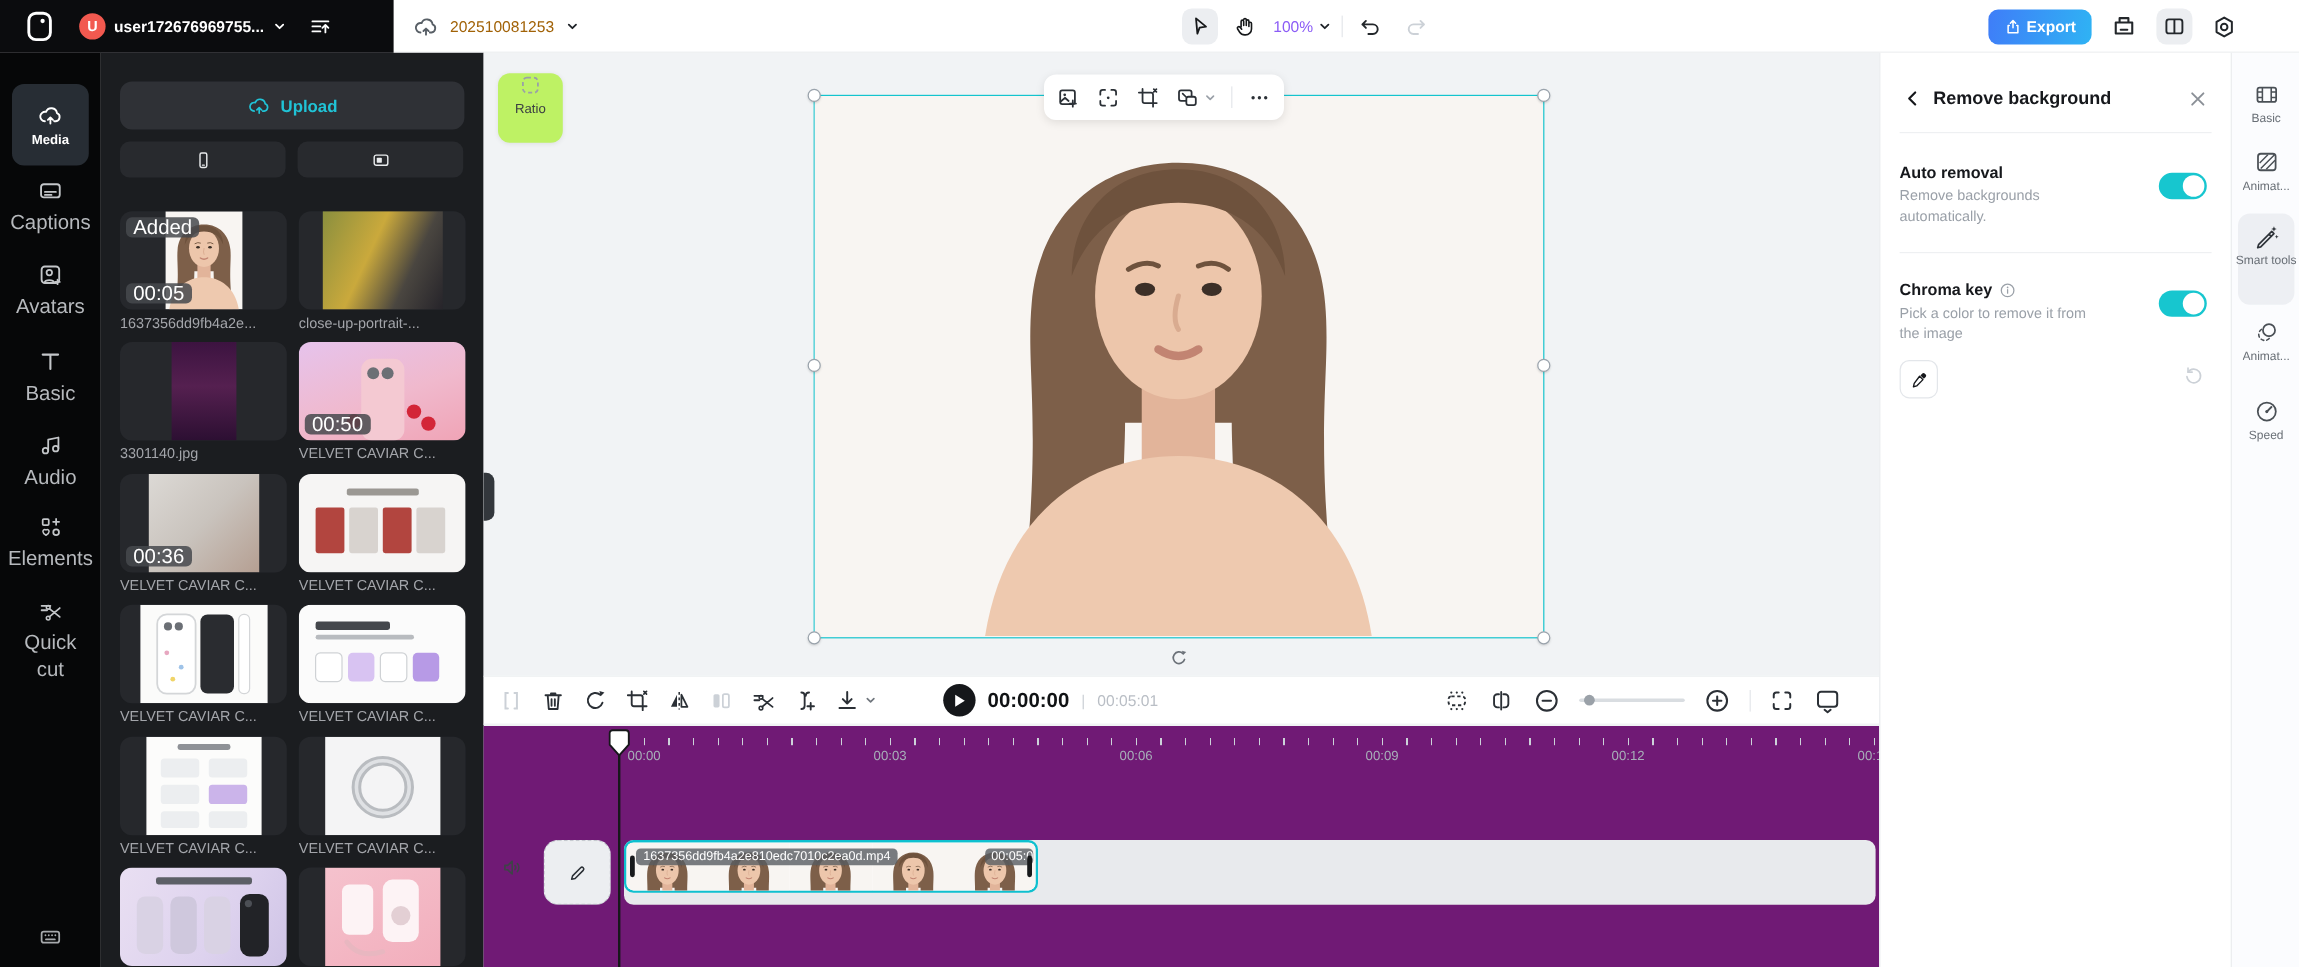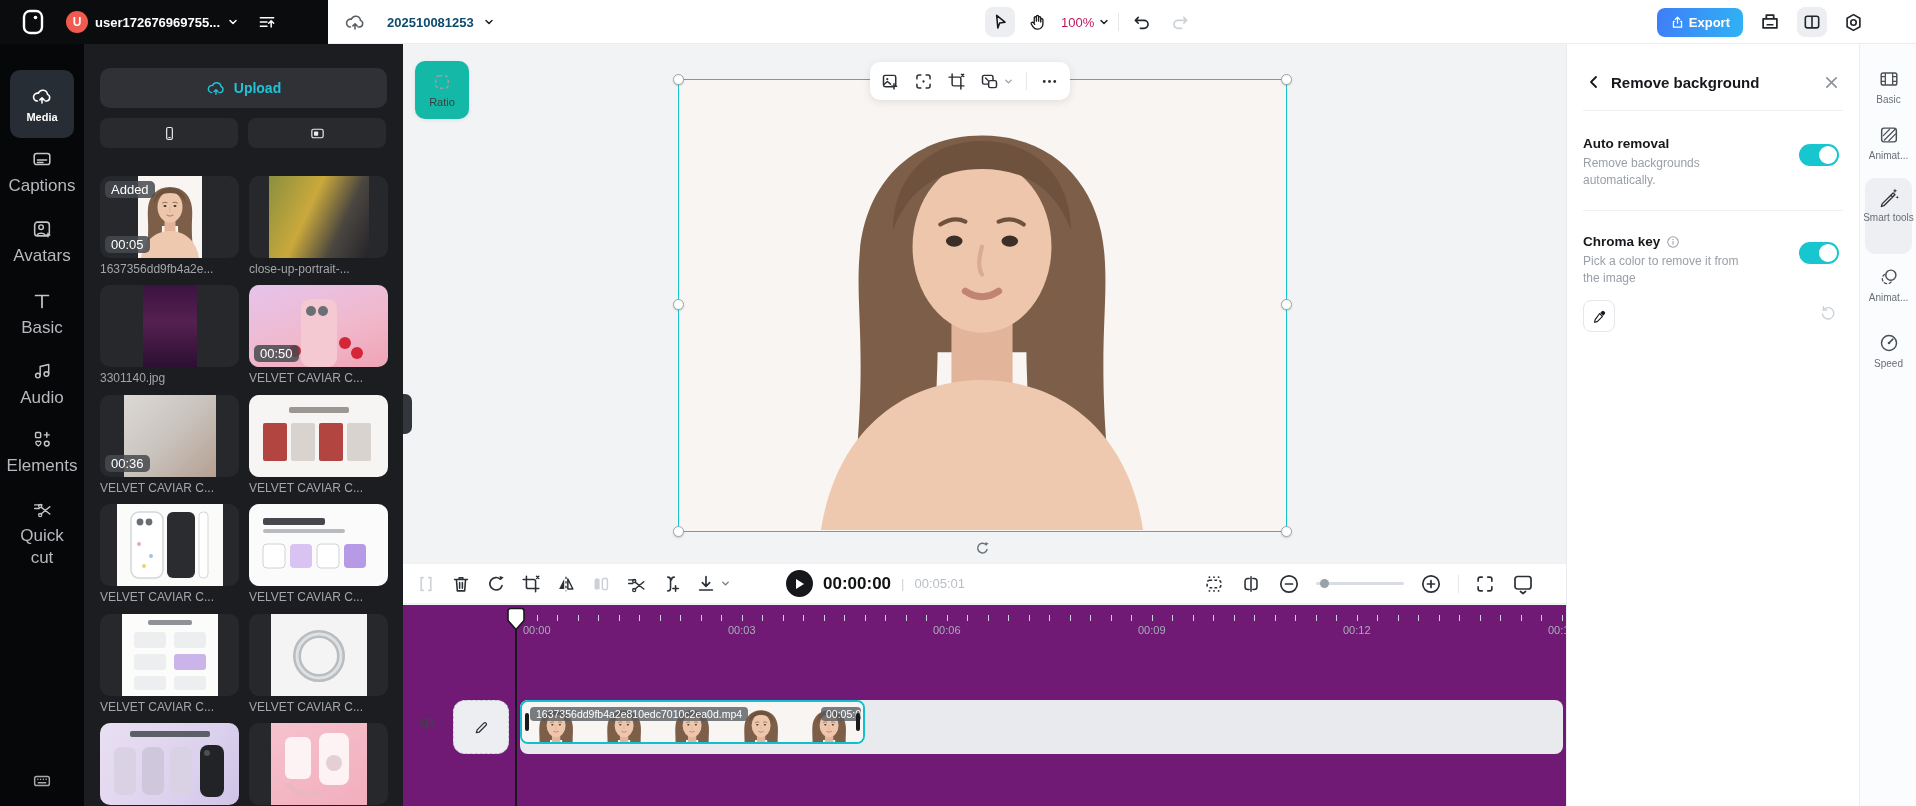--- a/index.html
+++ b/index.html
@@ -10,48 +10,48 @@
   .ic { display:flex; align-items:center; justify-content:center; }
 
   
   .topbar { position:absolute; left:0; top:0; width:1916px; height:44px; background:#ffffff; border-bottom:1px solid #ebedef; }
   .topbar-dark { position:absolute; left:0; top:0; width:328px; height:44px; background:#0b0c0e; display:flex; align-items:center; }
   .logo-block { width:66px; display:flex; justify-content:center; }
   .user-chip { display:flex; align-items:center; gap:7px; }
   .avatar { width:22px; height:22px; border-radius:50%; background:#f2594f; color:#fff; font-size:12px; font-weight:bold; display:flex; align-items:center; justify-content:center; }
   .user-name { color:#fff; font-size:13px; font-weight:bold; max-width:150px; white-space:nowrap; }
   .proj { position:absolute; left:344px; top:0; height:44px; display:flex; align-items:center; gap:9px; }
-  .proj-name { font-size:13px; font-weight:bold; color:#0c4a6e;margin-left:12px; }
+  .proj-name { font-size:13px; font-weight:normal; color:#a16207; }
   .tools-center { position:absolute; left:985px; top:0; height:44px; display:flex; align-items:center; gap:8px; }
   .tool-btn { width:30px; height:30px; border-radius:8px; display:flex; align-items:center; justify-content:center; }
   .tool-btn.sel { background:#eceef1; }
-  .zoom-dd { display:flex; align-items:center; gap:4px; font-size:13px; color:#be185d; }
+  .zoom-dd { display:flex; align-items:center; gap:4px; font-size:13px; color:#8b5cf6; }
   .vsep { width:1px; height:18px; background:#e4e7ea; }
   .topbar-right { position:absolute; right:52px; top:0; height:44px; display:flex; align-items:center; gap:16px;padding-left:43px; }
   .export-btn { height:29px; padding:0 13px; border-radius:8px; background:linear-gradient(100deg,#3f7df8 0%,#2fb3f4 100%); color:#fff; font-size:13px; font-weight:bold; display:flex; align-items:center; gap:4px; }
 
   
   .sidebar { position:absolute; left:0; top:44px; width:84px; height:762px; background:#060708; }
   .side-item { position:absolute; left:0; width:84px; display:flex; flex-direction:column; align-items:center; gap:5px; }
   .side-item .lbl { font-size:17px; color:#b6b9bd; text-align:center; line-height:1.3; }
   .media-tile { position:absolute; left:10px; top:26px; width:64px; height:68px; background:#272d34; border-radius:10px; display:flex; flex-direction:column; align-items:center; justify-content:center; gap:4px; }
   .media-tile .lbl { color:#ffffff; font-size:11px; font-weight:bold; }
 
   
   .mpanel { position:absolute; left:84px; top:44px; width:319px; height:762px; background:#1b1d20; overflow:hidden; }
   .upload-btn { position:absolute; left:16px; top:24px; width:287px; height:40px; background:#2f3136; border-radius:10px; display:flex; align-items:center; justify-content:center; gap:8px; color:#20c3d6; font-size:14px; font-weight:bold; }
   .dev-btn { position:absolute; top:74px; width:138px; height:30px; background:#282a2e; border-radius:8px; display:flex; align-items:center; justify-content:center; }
   .cell { position:absolute; width:139px; height:82px; background:#26282c; border-radius:10px; overflow:hidden; display:flex; align-items:center; justify-content:center; }
   .cell-inner { height:82px; overflow:hidden; }
   .t-label { position:absolute; width:139px; font-size:12px; color:#a3a5aa; white-space:nowrap; overflow:hidden; }
-  .badge { position:absolute; background:rgba(70,73,78,.85); color:#fff; font-size:13px; padding:1px 6px; border-radius:5px; line-height:15px; }
+  .badge { position:absolute; background:rgba(70,73,78,.85); color:#fff; font-size:17px; padding:1px 6px; border-radius:5px; line-height:15px; }
 
   
   .canvas { position:absolute; left:403px; top:44px; width:1163px; height:519px; background:#f1f3f5; }
-  .ratio-btn { position:absolute; left:12px; top:17px; width:54px; height:58px; background:#14b8a6; border-radius:10px; box-shadow:0 1px 4px rgba(0,0,0,.08); display:flex; flex-direction:column; align-items:center; justify-content:center; gap:4px; font-size:11px; color:#3c4043; }
+  .ratio-btn { position:absolute; left:12px; top:17px; width:54px; height:58px; background:#bef264; border-radius:10px; box-shadow:0 1px 4px rgba(0,0,0,.08); display:flex; flex-direction:column; align-items:center; gap:4px; font-size:11px; color:#3c4043; }
   .float-bar { position:absolute; left:467px; top:18px; height:38px; background:#fff; border-radius:10px; box-shadow:0 2px 8px rgba(0,0,0,.10); display:flex; align-items:center; padding:0 10px; gap:12px; }
   .selection { position:absolute; left:275px; top:35px; width:609px; height:453px; border:1.5px solid #14c4ce; background:#f8f5f2; }
   .handle { position:absolute; width:11px; height:11px; border-radius:50%; background:#fff; border:1.5px solid #9aa3ac; box-shadow:0 1px 2px rgba(0,0,0,.15); }
   .collapse-tab { position:absolute; left:0; top:350px; width:9px; height:40px; background:#33373c; border-radius:0 7px 7px 0; }
 
   
   .ptb { position:absolute; left:403px; top:563px; width:1163px; height:41px; background:#ffffff; border-top:1px solid #eef0f2; border-bottom:1px solid #eef0f2; }
   .ptb-left { position:absolute; left:12px; top:0; height:100%; display:flex; align-items:center; gap:13px; }
   .ptb-center { position:absolute; left:383px; top:0; height:100%; display:flex; align-items:center; gap:10px; }
   .play-btn { width:27px; height:27px; border-radius:50%; background:#15171a; display:flex; align-items:center; justify-content:center; }

